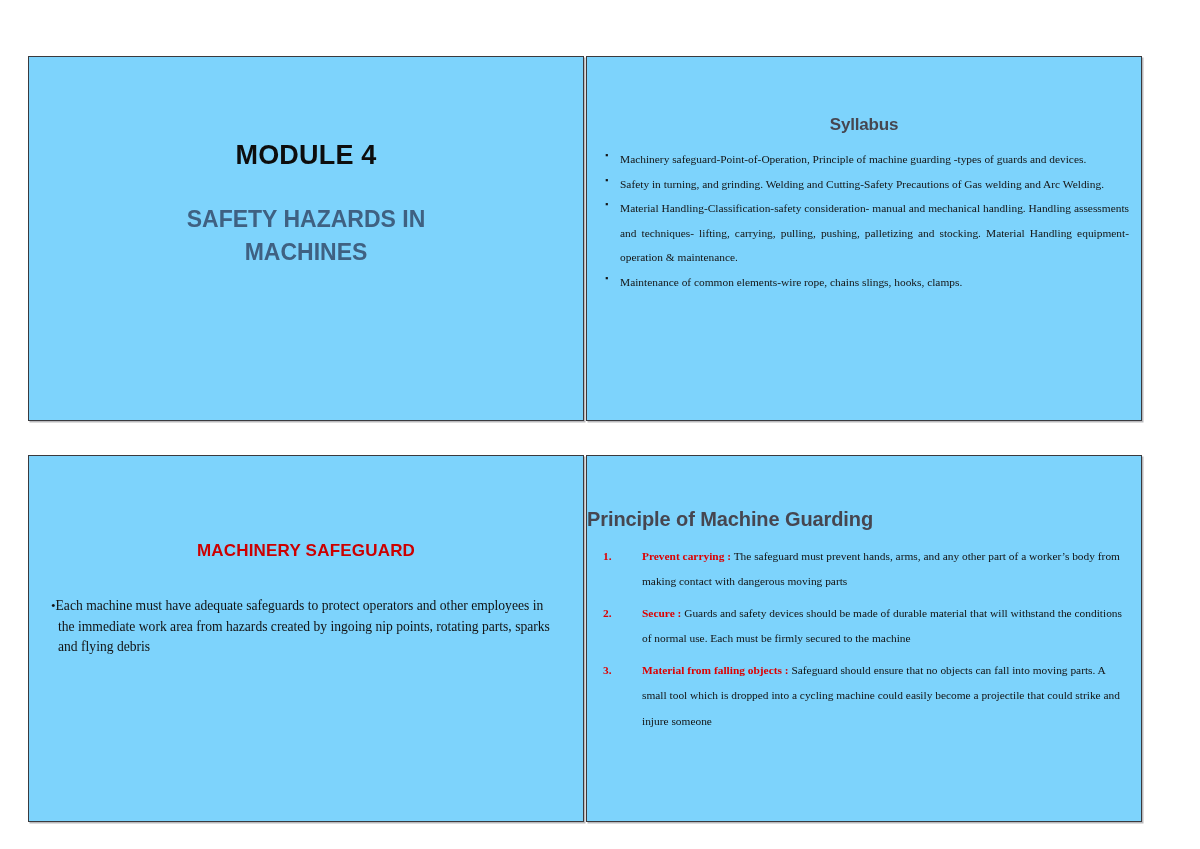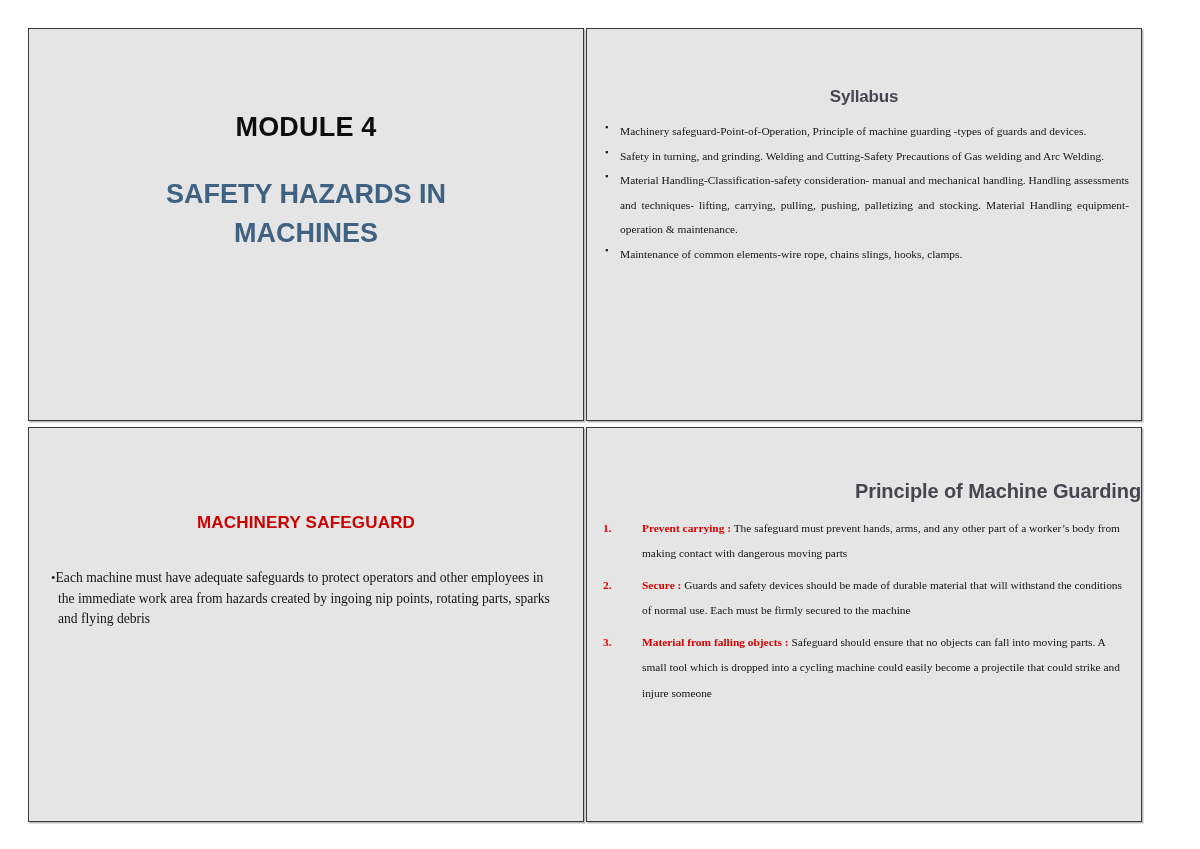--- a/index.html
+++ b/index.html
@@ -27,25 +27,26 @@
     width: 1114px;
     height: 794px;
     display: grid;
     grid-template-columns: 556px 556px;
     grid-template-rows: 393px 395px;
     column-gap: 2px;
     row-gap: 6px;
   }
   .slide {
     position: relative;
-    background: #e5e5e5;
+    background: #7dd3fc;
     border: 1px solid #3a3a3e;
     box-shadow: 1.5px 1.5px 0 0 #b9b9bc;
     box-sizing: border-box;
     overflow: hidden;
+    margin-top: 28px;
   }
 
   
   .s1-title-block {
     position: absolute;
     left: 0;
     right: 0;
     top: 84px;
     text-align: center;
   }
@@ -54,21 +55,21 @@
     font-weight: bold;
     font-size: 27px;
     color: #0d0d0d;
     letter-spacing: 0.2px;
     line-height: 1.1;
   }
   .s1-subtitle {
     margin-top: 32px;
     font-family: "Liberation Sans", sans-serif;
     font-weight: bold;
-    font-size: 27px;
+    font-size: 23px;
     color: #3f6182;
     line-height: 1.45;
     padding: 0 96px;
   }
 
   
   .s2-title {
     position: absolute;
     top: 58px;
     left: 0;
@@ -139,21 +140,21 @@
   .s3-para .dot {
     font-size: 13px;
   }
 
   
   .s4-title {
     position: absolute;
     top: 52px;
     left: 0;
     right: 0;
-    text-align: right;
+    text-align: left;
     font-family: "Liberation Sans", sans-serif;
     font-weight: bold;
     font-size: 20px;
     color: #464650;
     letter-spacing: -0.1px;
   }
   .s4-list {
     position: absolute;
     top: 88px;
     left: 8px;

